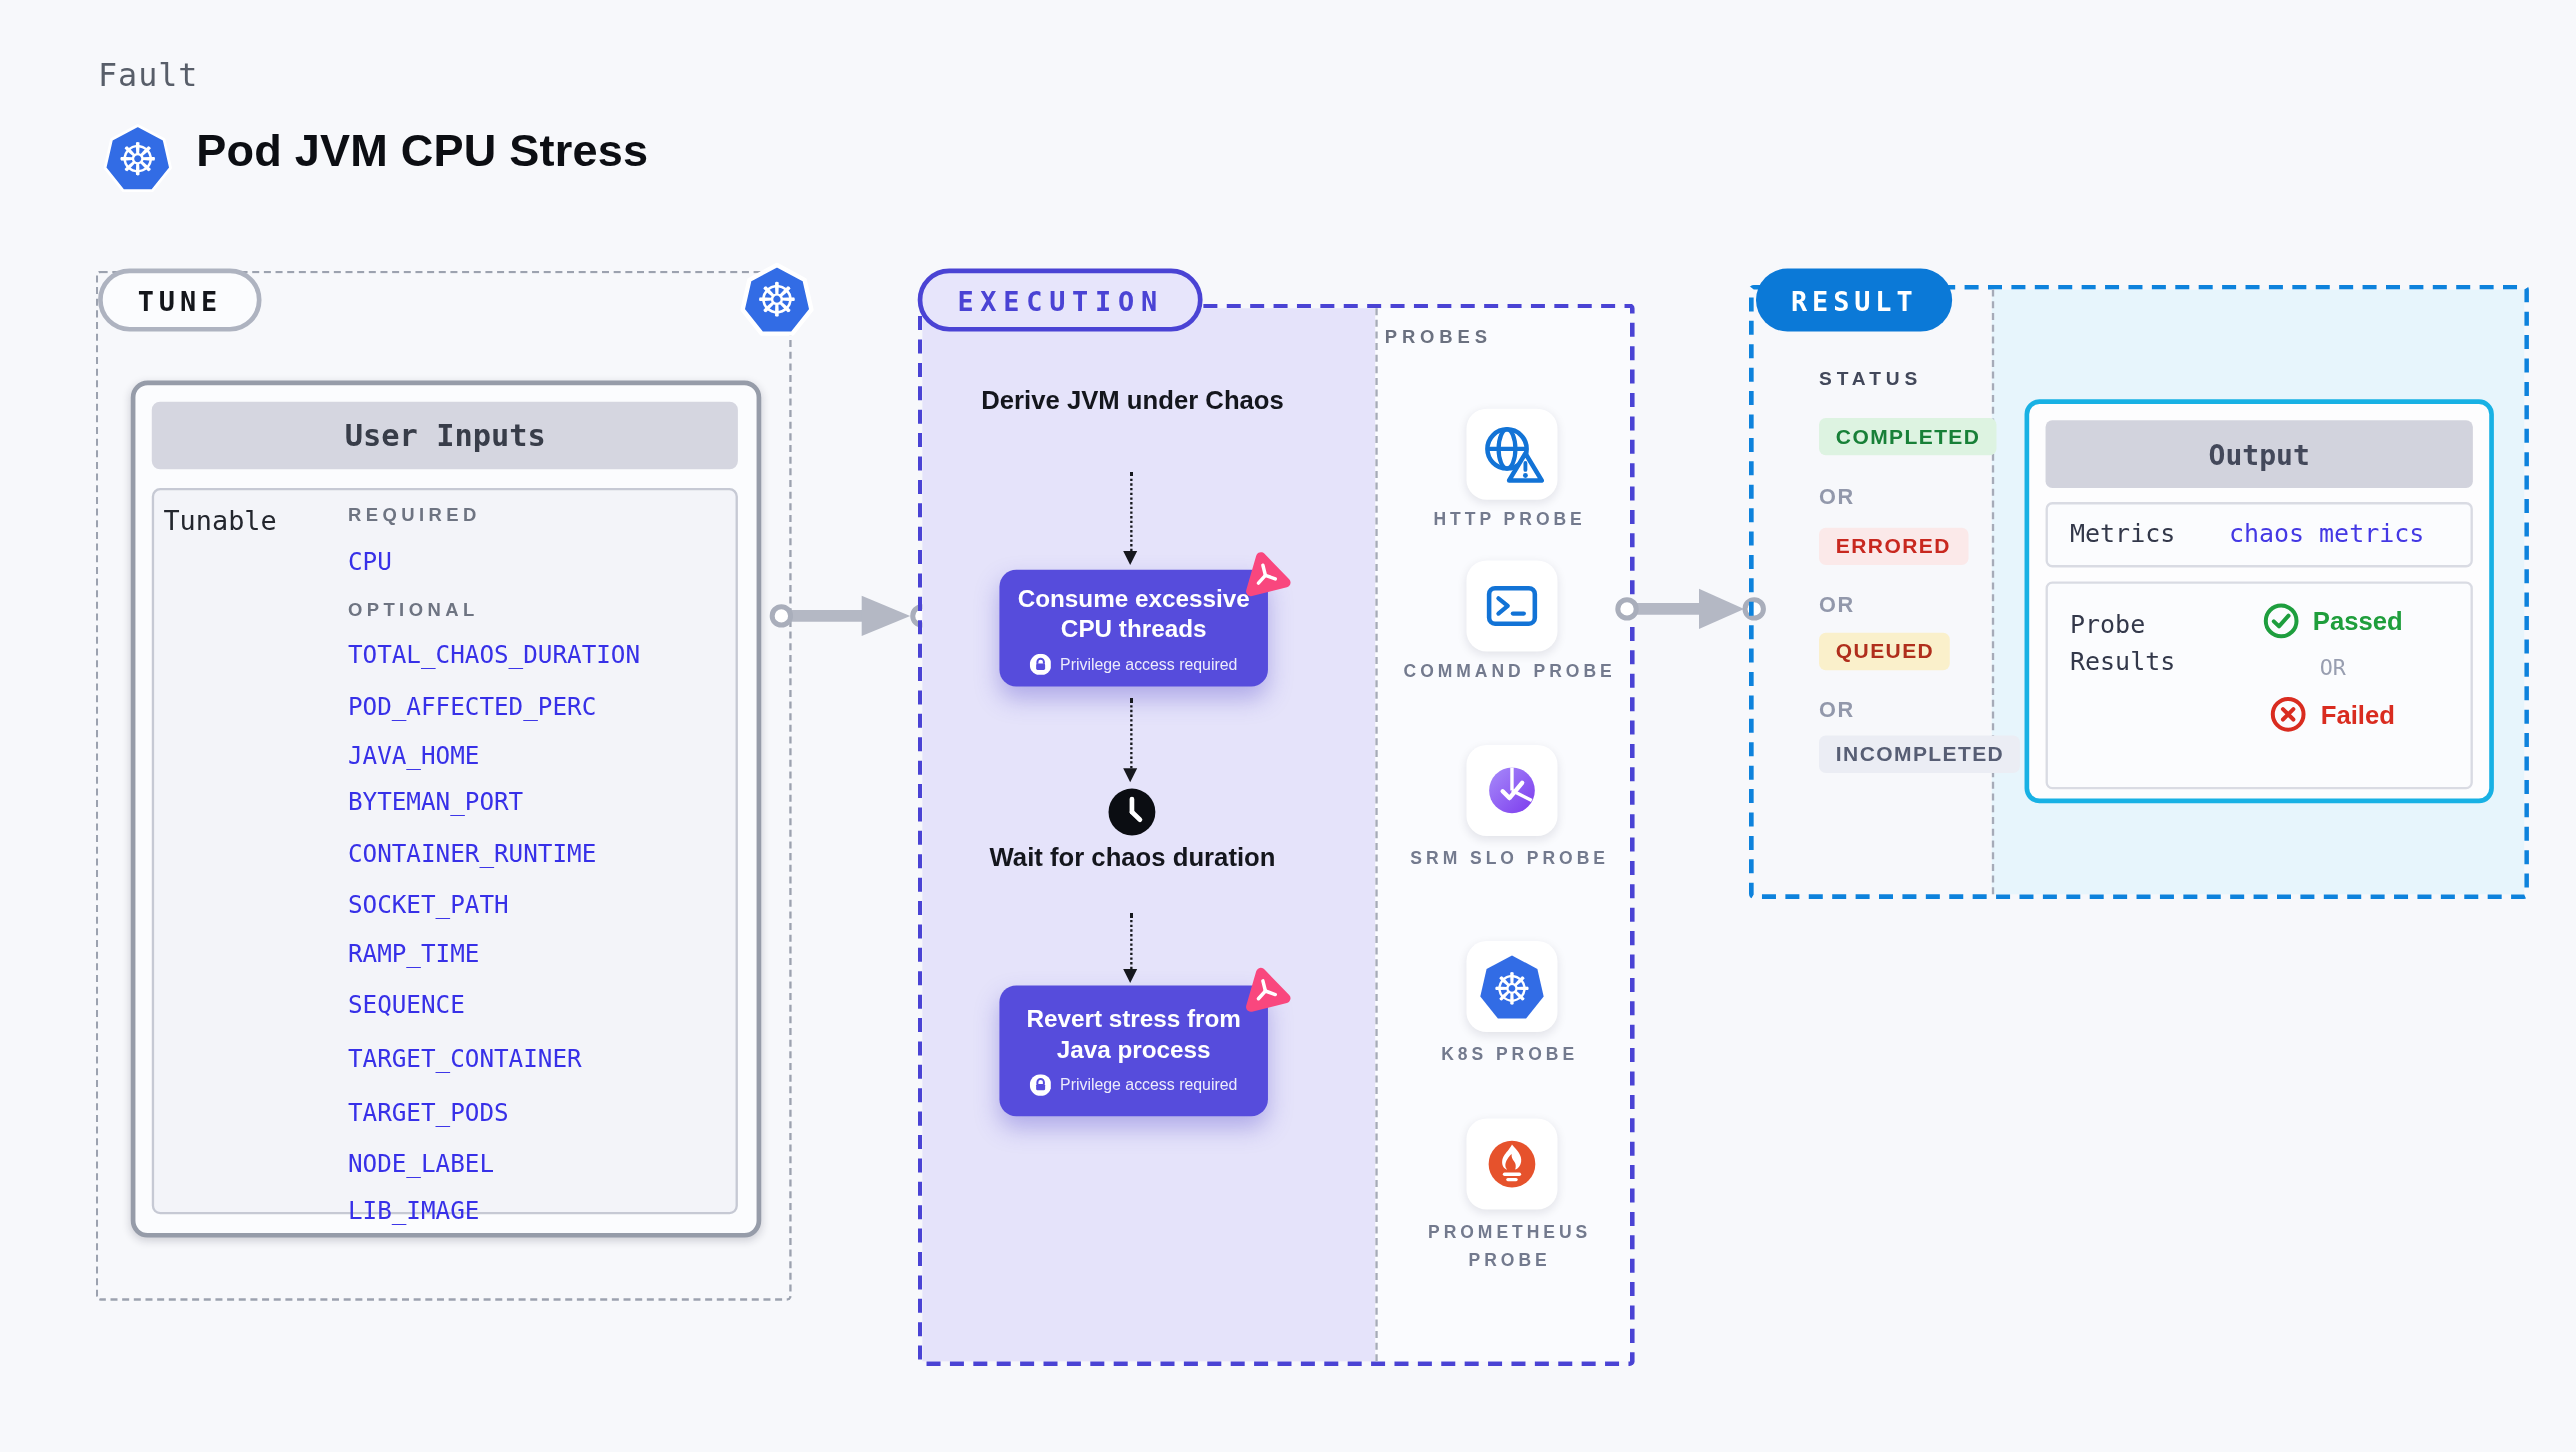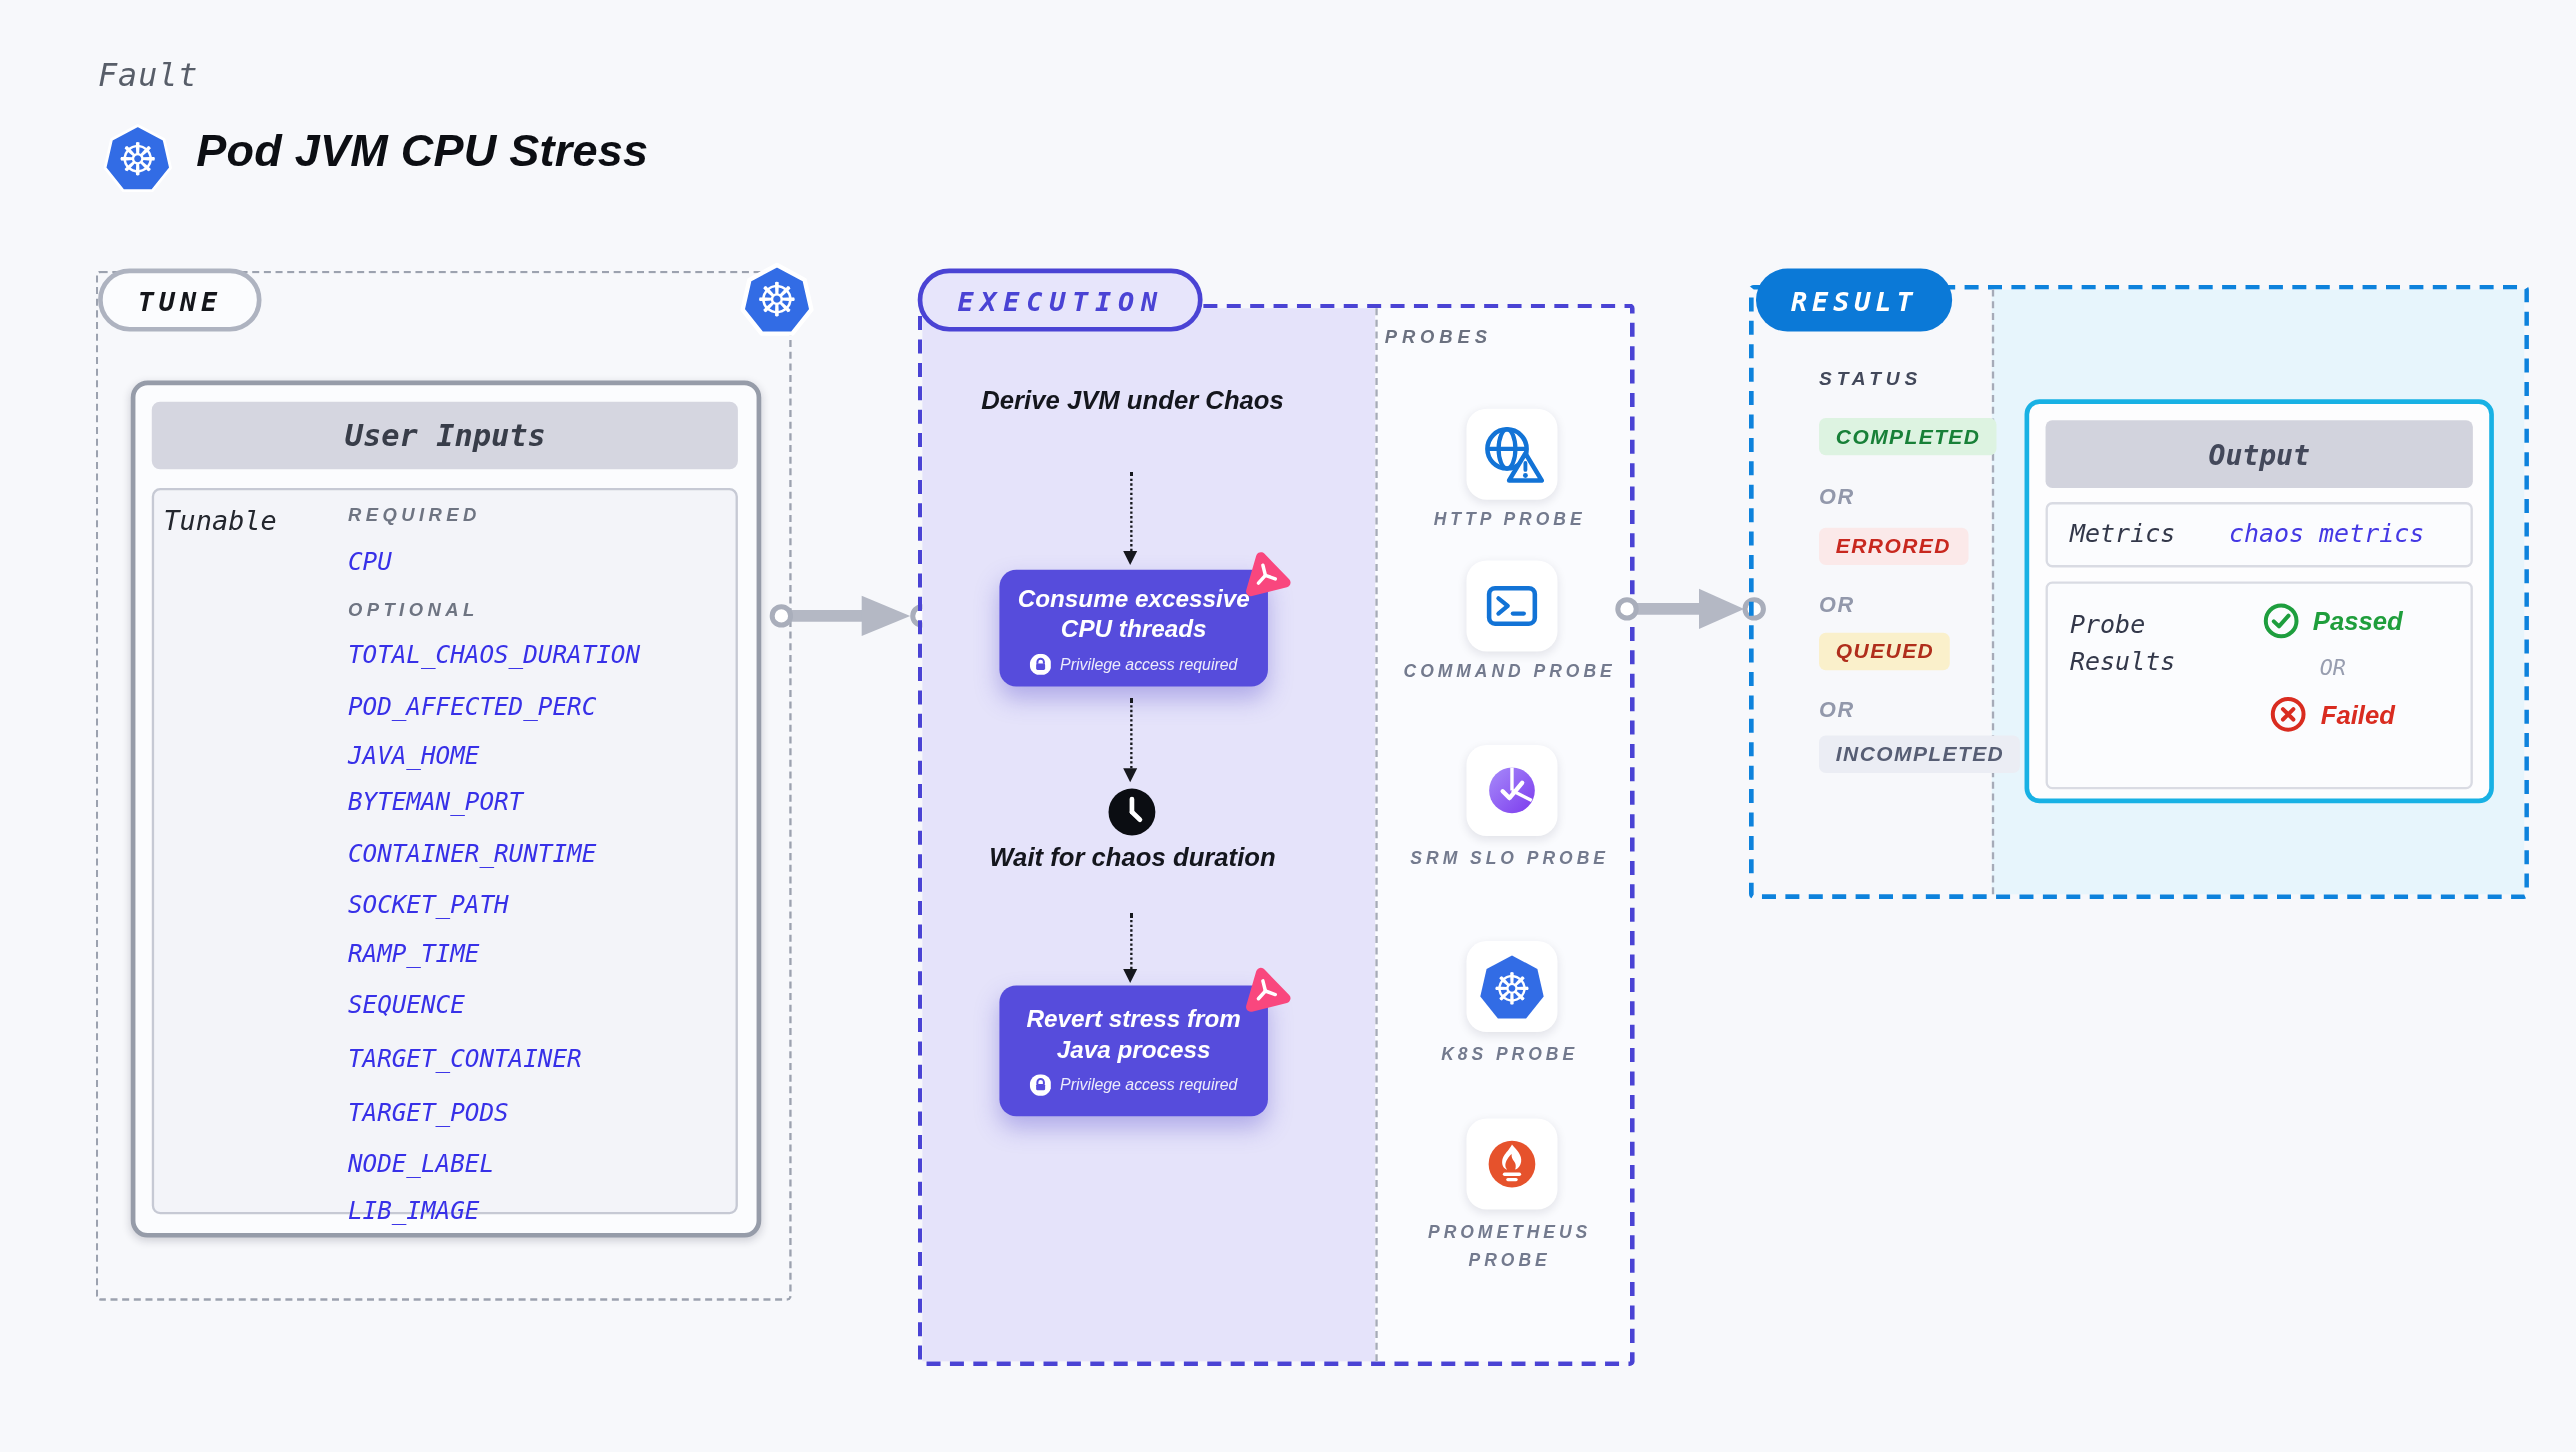--- a/index.html
+++ b/index.html
@@ -1,16 +1,16 @@
 <!DOCTYPE html>
 <html style="font-size:11.5px"><head>
 <meta charset="utf-8">
 <style>
   html,body{margin:0;padding:0;background:#F7F8FB;}
-  .viewport{position:relative;width:2576px;height:1452px;overflow:hidden;background:#F7F8FB;font-style:italic;}
+  .viewport{position:relative;width:2576px;height:1452px;overflow:hidden;background:#F7F8FB;}
   .canvas{position:absolute;left:0;top:0;width:1103px;height:622px;
           transform:scale(2.3351);transform-origin:0 0;
           font-family:"Liberation Sans","DejaVu Sans",sans-serif;color:#15171E;}
   .mono{font-family:"DejaVu Sans Mono","Liberation Mono",monospace;}
   .abs{position:absolute;}
 
   
   .kicker{left:42px;top:24px;font-size:13.6px;color:#585E69;letter-spacing:0.4px;}
   .page-title{left:84px;top:54px;font-size:19.3px;font-weight:bold;color:#0C0E13;letter-spacing:0.1px;}
 

